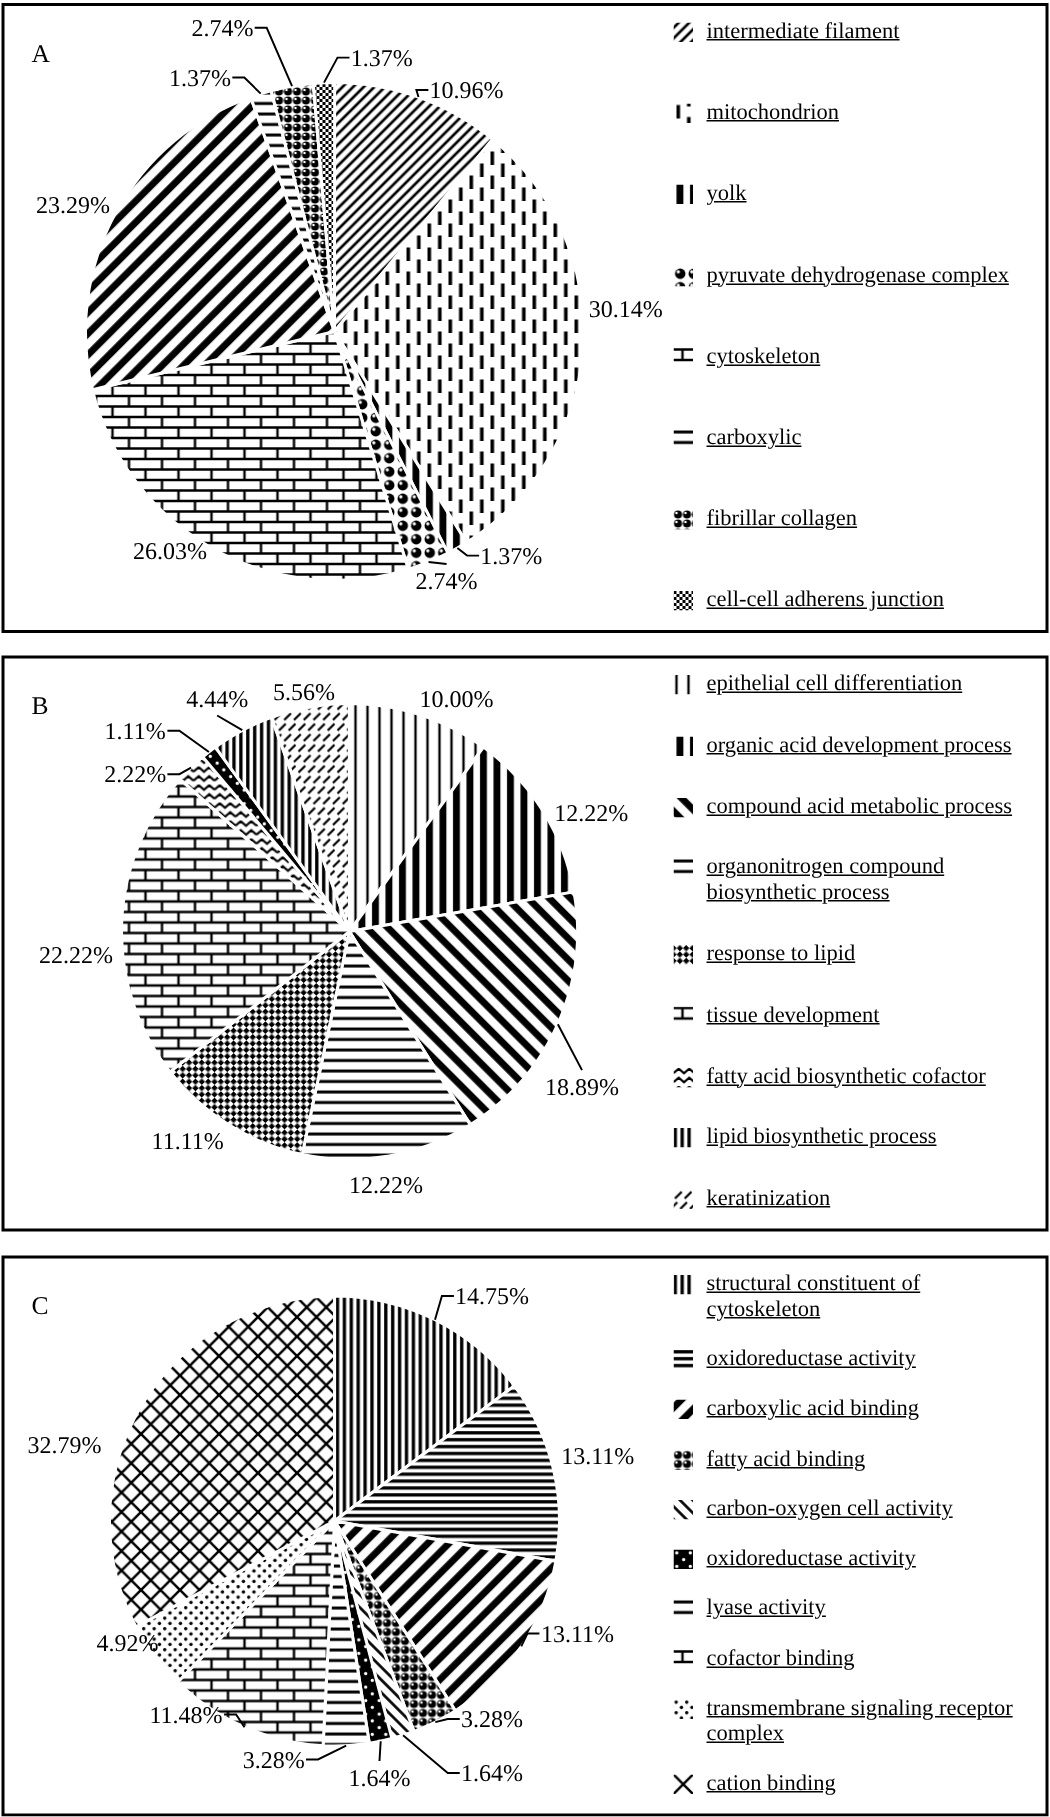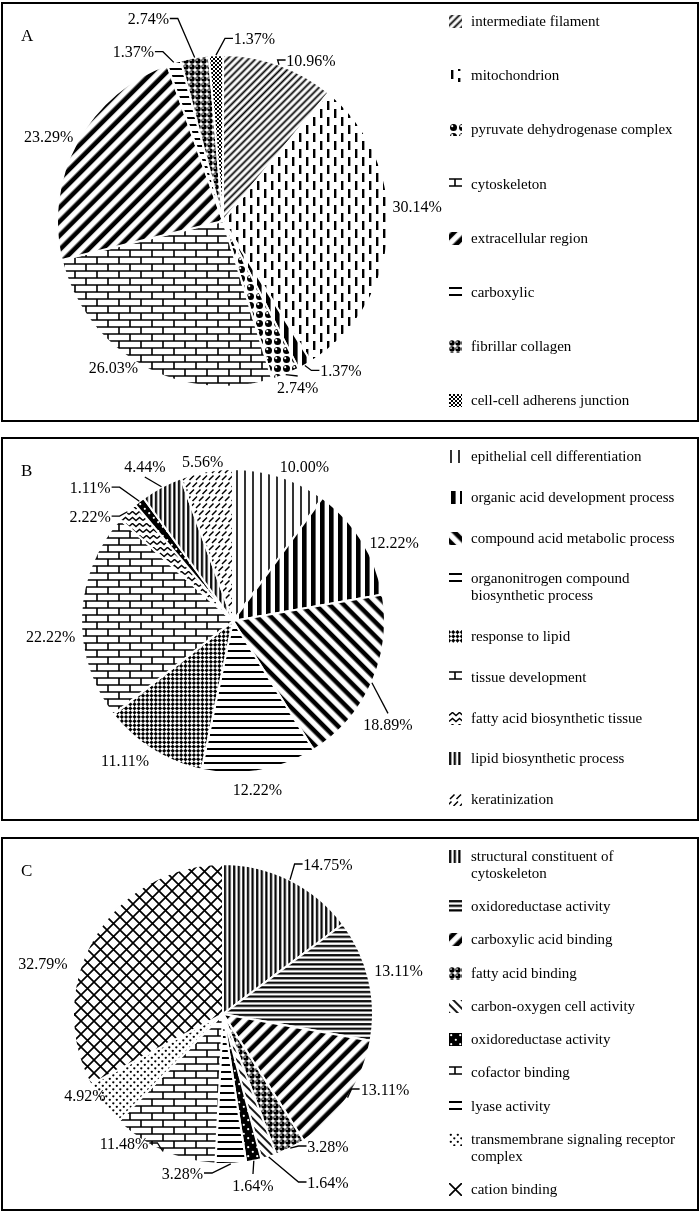--- a/index.html
+++ b/index.html
@@ -3,21 +3,21 @@
 <meta charset="utf-8">
 <style>
   html,body{margin:0;padding:0;background:#fff;}
   body{width:700px;padding-top:2px;color:#000;font-family:"Liberation Serif",serif;}
   .panel{position:relative;box-sizing:border-box;width:698px;margin-left:1px;border:2px solid #000;background:#fff;overflow:hidden;}
   #panel-a{height:420px;margin-bottom:15px;}
   #panel-b{height:384px;margin-bottom:16px;}
   #panel-c{height:374px;}
   .panel-letter{position:absolute;left:18px;top:22px;font-size:17px;}
   .pie-svg{position:absolute;left:0;top:0;}
-  .legend{position:absolute;left:446px;top:0;bottom:0;right:6px;display:flex;flex-direction:column;justify-content:space-between;padding:9px 0 11px;}
+  .legend{position:absolute;left:446px;top:0;bottom:0;right:6px;display:flex;flex-direction:column;justify-content:space-between;padding:9px 0 11px;text-decoration:underline;}
   .legend-item{display:flex;align-items:flex-start;gap:9px;font-size:15px;line-height:1.12;}
   .legend-item svg{flex:0 0 auto;margin-top:2px;}
   text.pct{font-family:"Liberation Serif",serif;font-size:16px;fill:#000;}
   #pattern-defs{position:absolute;width:0;height:0;}
 </style>
 </head>
 <body>
 
 <svg id="pattern-defs" xmlns="http://www.w3.org/2000/svg">
   <defs>
@@ -150,35 +150,35 @@
           <span>intermediate filament</span>
         </div>
         <div class="legend-item">
           <svg width="13" height="13">
             <rect width="13" height="13" fill="url(#pat-dash-vertical)"></rect>
           </svg>
           <span>mitochondrion</span>
         </div>
         <div class="legend-item">
           <svg width="13" height="13">
+            <rect width="13" height="13" fill="url(#pat-bars-vertical)"></rect>
+          </svg>
+          <span>yolk</span>
+        </div>
+        <div class="legend-item">
+          <svg width="13" height="13">
             <rect width="13" height="13" fill="url(#pat-beads)"></rect>
           </svg>
           <span>pyruvate dehydrogenase complex</span>
         </div>
         <div class="legend-item">
           <svg width="13" height="13">
             <rect width="13" height="13" fill="url(#pat-brick)"></rect>
           </svg>
           <span>cytoskeleton</span>
-        </div>
-        <div class="legend-item">
-          <svg width="13" height="13">
-            <rect width="13" height="13" fill="url(#pat-diag-thick-fwd)"></rect>
-          </svg>
-          <span>extracellular region</span>
         </div>
         <div class="legend-item">
           <svg width="13" height="13">
             <rect width="13" height="13" fill="url(#pat-lines-horizontal)"></rect>
           </svg>
           <span>carboxylic</span>
         </div>
         <div class="legend-item">
           <svg width="13" height="13">
             <rect width="13" height="13" fill="url(#pat-beads-dense)"></rect>
@@ -256,21 +256,21 @@
         <div class="legend-item">
           <svg width="13" height="13">
             <rect width="13" height="13" fill="url(#pat-brick)"></rect>
           </svg>
           <span>tissue development</span>
         </div>
         <div class="legend-item">
           <svg width="13" height="13">
             <rect width="13" height="13" fill="url(#pat-waves)"></rect>
           </svg>
-          <span>fatty acid biosynthetic tissue</span>
+          <span>fatty acid biosynthetic cofactor</span>
         </div>
         <div class="legend-item">
           <svg width="13" height="13">
             <rect width="13" height="13" fill="url(#pat-lines-vertical-dense)"></rect>
           </svg>
           <span>lipid biosynthetic process</span>
         </div>
         <div class="legend-item">
           <svg width="13" height="13">
             <rect width="13" height="13" fill="url(#pat-dash-diag-rows)"></rect>
@@ -343,29 +343,29 @@
           <span>carbon-oxygen cell activity</span>
         </div>
         <div class="legend-item">
           <svg width="13" height="13">
             <rect width="13" height="13" fill="url(#pat-black-dots)"></rect>
           </svg>
           <span>oxidoreductase activity</span>
         </div>
         <div class="legend-item">
           <svg width="13" height="13">
+            <rect width="13" height="13" fill="url(#pat-lines-horizontal)"></rect>
+          </svg>
+          <span>lyase activity</span>
+        </div>
+        <div class="legend-item">
+          <svg width="13" height="13">
             <rect width="13" height="13" fill="url(#pat-brick)"></rect>
           </svg>
           <span>cofactor binding</span>
-        </div>
-        <div class="legend-item">
-          <svg width="13" height="13">
-            <rect width="13" height="13" fill="url(#pat-lines-horizontal)"></rect>
-          </svg>
-          <span>lyase activity</span>
         </div>
         <div class="legend-item">
           <svg width="13" height="13">
             <rect width="13" height="13" fill="url(#pat-dots-fine)"></rect>
           </svg>
           <span>transmembrane signaling receptor complex</span>
         </div>
         <div class="legend-item">
           <svg width="13" height="13">
             <rect width="13" height="13" fill="url(#pat-diamond-lattice)"></rect>

